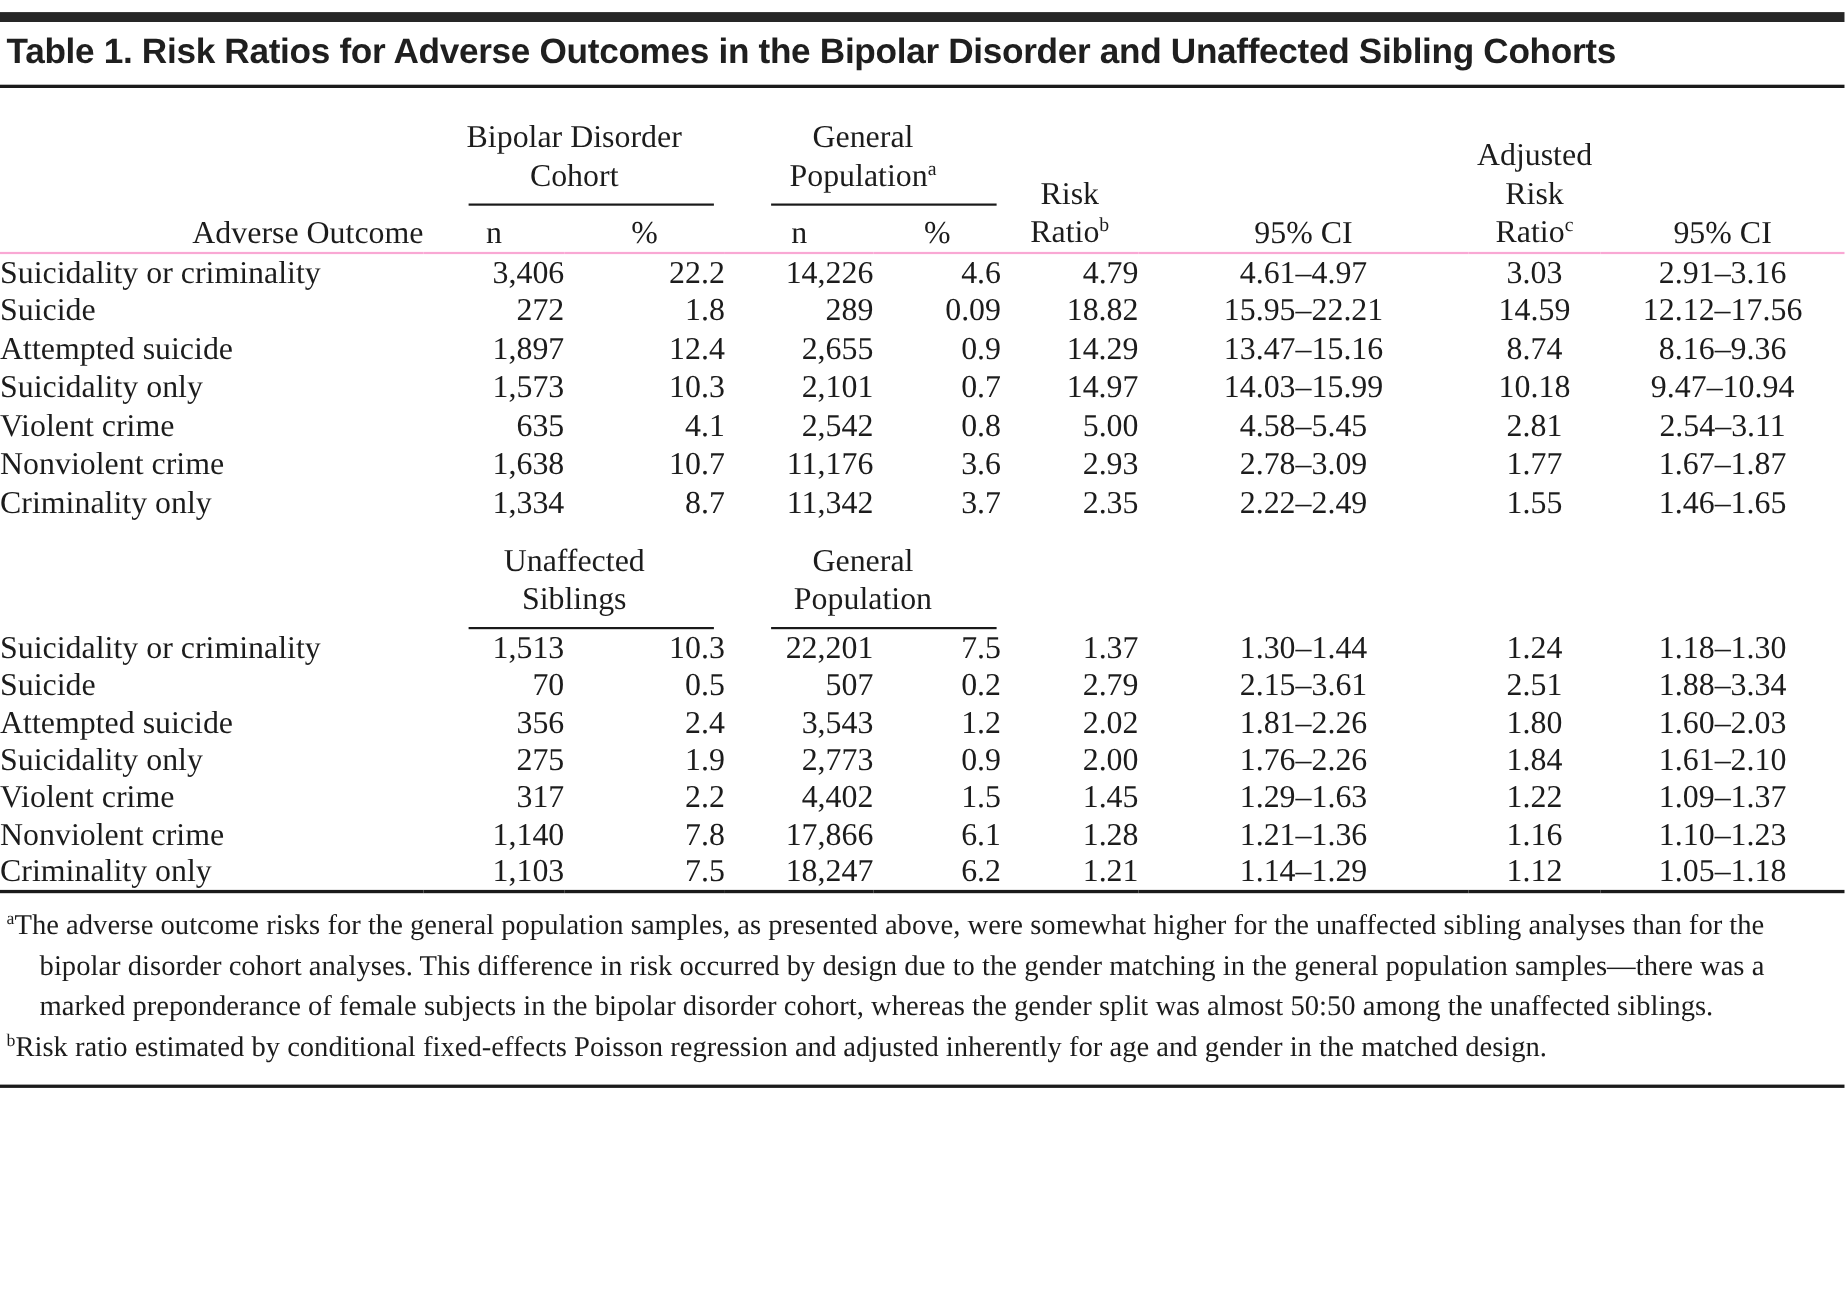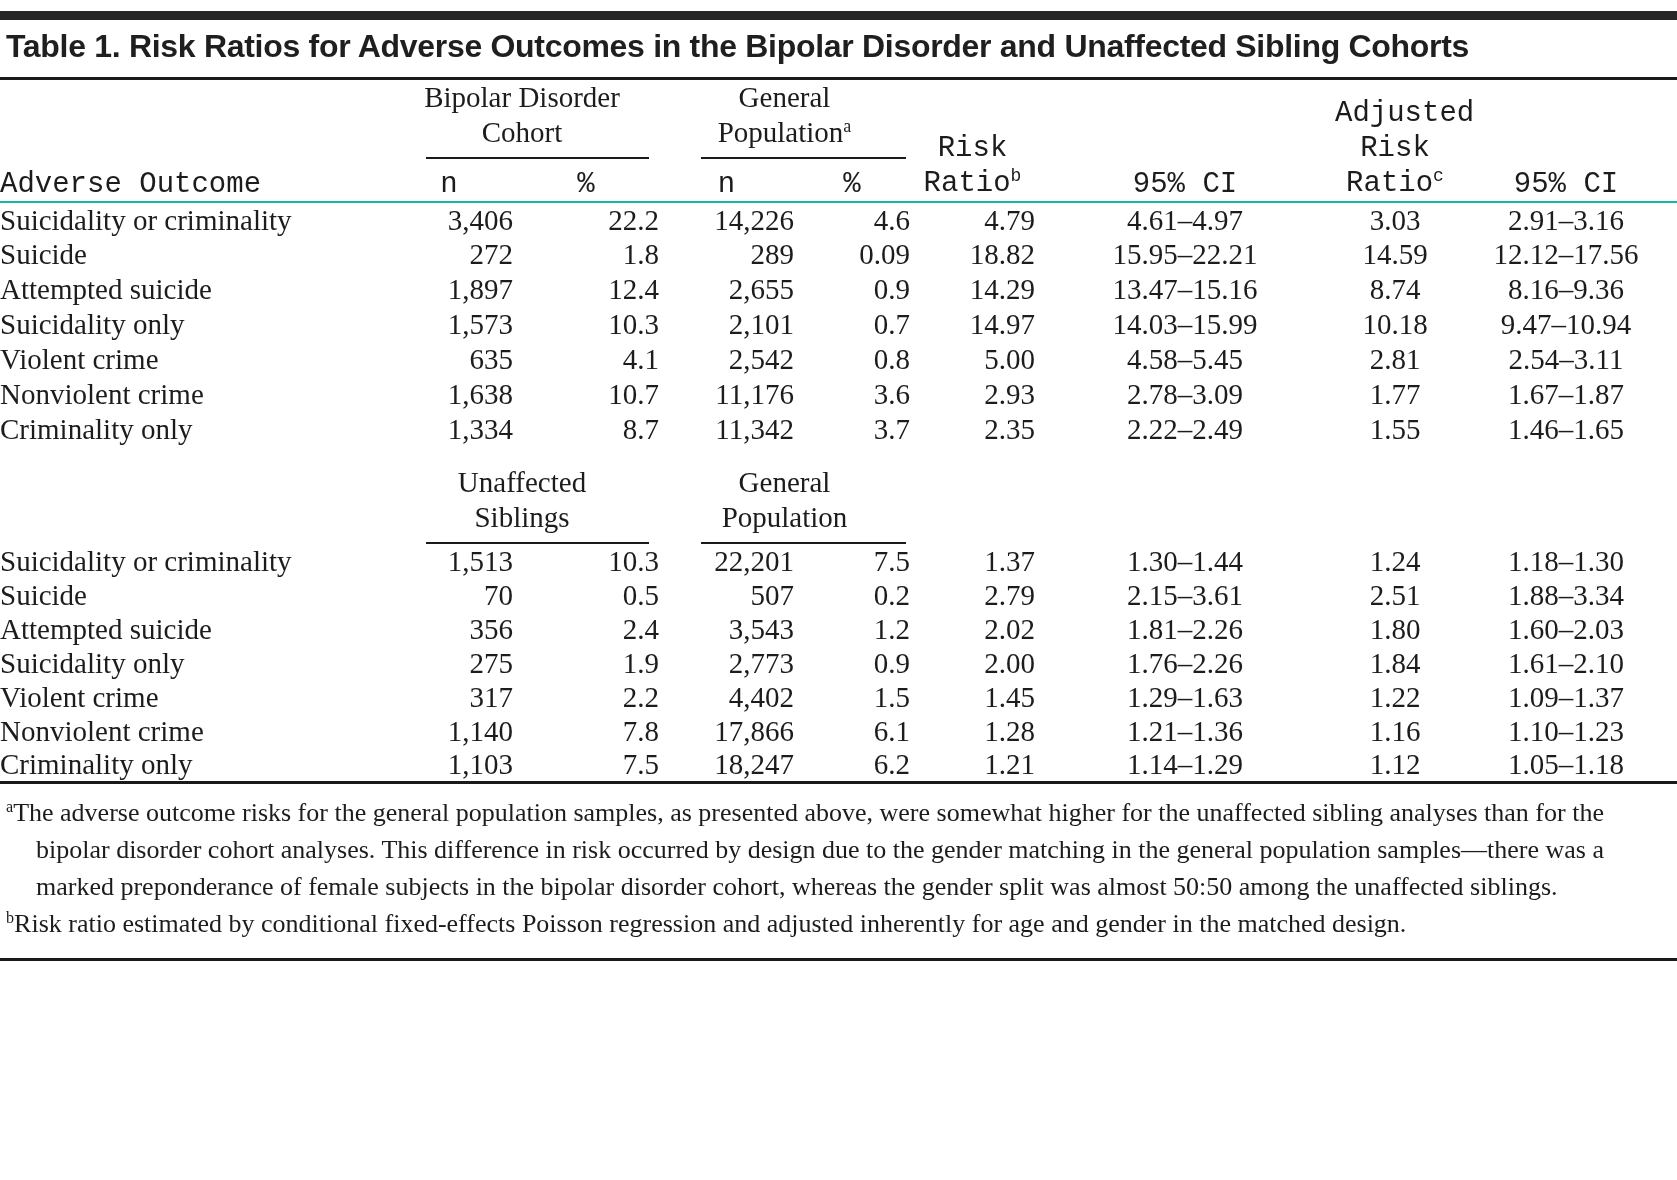--- a/index.html
+++ b/index.html
@@ -38,40 +38,40 @@
     table-layout: fixed;
     font-size: 29px;
     border-bottom: 3px solid #1a1a1a;
   }
   table.risk-table th, table.risk-table td {
     font-weight: normal;
     padding: 0;
     vertical-align: bottom;
   }
   thead th { padding-top: 8px; }
-  thead .bb { border-bottom: 2px solid #14b8a6; font-family: Liberation Mono, monospace; }
+  thead .bb { border-bottom: 2px solid #f9a8d4; }
   th.outcome-head {
-    text-align: left;
+    text-align: right;
     padding-left: 6px;
     padding-bottom: 6px;
   }
   .group-cell { text-align: center; }
   .group-label {
     margin: 0 auto;
     line-height: 35px;
   }
   .group-rule {
     border-bottom: 2.5px solid #1a1a1a;
     margin-top: 7px;
     height: 0;
   }
   .bd-rule   { margin-left: 41px; margin-right: 10px; }
   .gp-rule   { margin-left: 42px; margin-right: 4px; }
   .w230 { max-width: 230px; }
-  .w175 { max-width: 175px; }
+  .w175 { max-width: 175px; margin-top: 28px; }
   .w150 { max-width: 150px; }
   .w165 { max-width: 165px; }
   .w100 { max-width: 100px; }
   th.sub-col {
     text-align: center;
     height: 42px;
     padding-bottom: 6px;
   }
   th.shift { padding-left: 50px; }
   th.stat-head {

